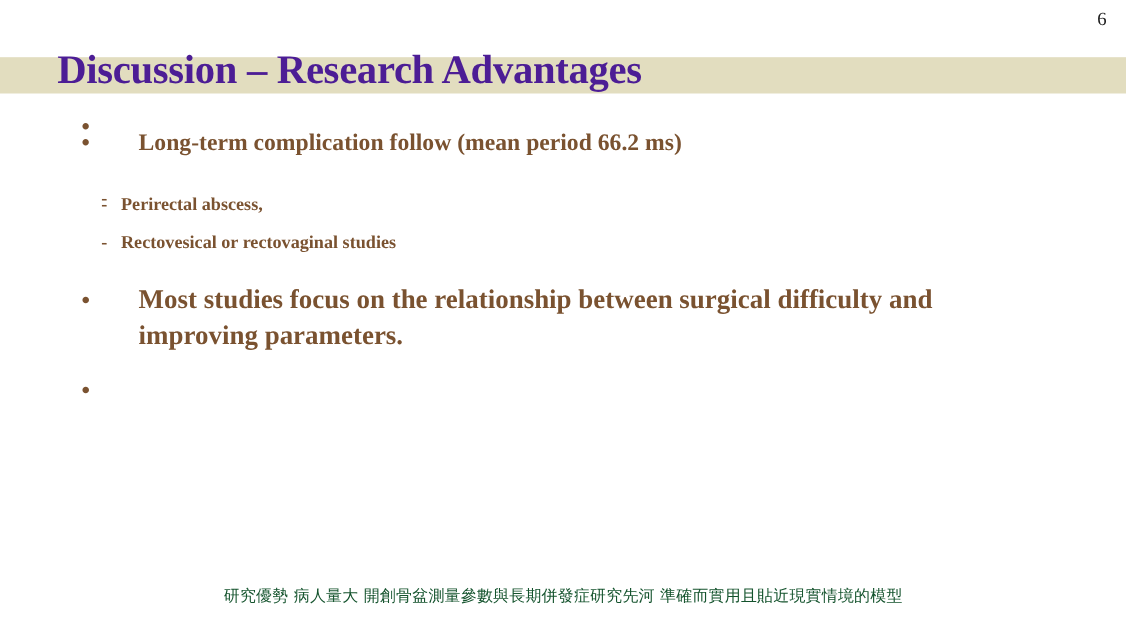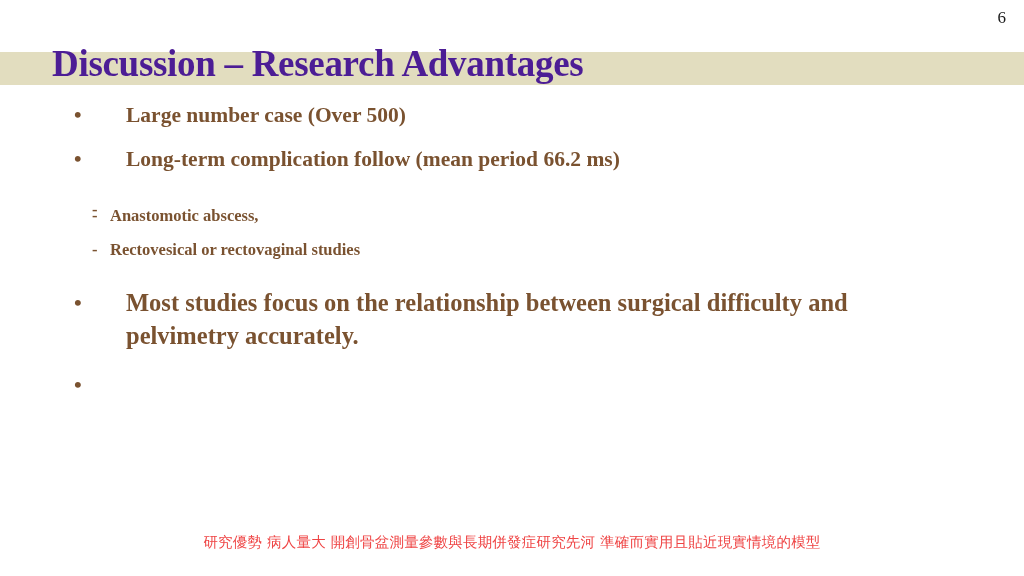--- a/index.html
+++ b/index.html
@@ -124,21 +124,21 @@
   .spacer-sm { height: 8px; }
   .spacer-md { height: 16px; }
 
   
   .footer-caption {
     position: absolute;
     left: 0;
     right: 0;
     bottom: 24px;
     text-align: center;
-    color: #ef4444;
+    color: #14532d;
     font-family: "DejaVu Sans", "Liberation Sans", sans-serif;
     font-size: 14.5px;
     line-height: 20px;
     font-weight: normal;
     letter-spacing: 0.2px;
   }
 </style>
 </head>
 <body>
 
@@ -147,49 +147,48 @@
   <div class="title-band"></div>
 
   <div class="page-number">6</div>
 
   <h1 class="slide-title">Discussion – Research Advantages</h1>
 
   <div class="body-area">
 
     <div class="bullet-row lvl1">
       <span class="marker">•</span>
-      <span>Large number case (Over 500)</span>
     </div>
 
     <div class="bullet-row lvl1">
       <span class="marker">•</span>
       <span>Long-term complication follow (mean period 66.2 ms)</span>
     </div>
 
     <div class="spacer-sm"></div>
 
     <div class="bullet-row lvl2">
       <span class="marker">-</span>
     </div>
 
     <div class="bullet-row lvl2">
       <span class="marker">-</span>
-      <span>Anastomotic abscess,</span>
+      <span>Perirectal abscess,</span>
     </div>
 
     <div class="bullet-row lvl2">
       <span class="marker">-</span>
       <span>Rectovesical or rectovaginal studies</span>
     </div>
 
     <div class="spacer-md"></div>
 
     <div class="bullet-row lvl1 big">
       <span class="marker">•</span>
-      <span>Most studies focus on the relationship between surgical difficulty and pelvimetry accurately.</span>
+      <span>Most studies focus on the relationship between surgical difficulty and improving parameters.</span>
     </div>
 
     <div class="bullet-row lvl1 big">
       <span class="marker">•</span>
     </div>
 
   </div>
 
   <div class="footer-caption">研究優勢 病人量大 開創骨盆測量參數與長期併發症研究先河 準確而實用且貼近現實情境的模型</div>
 

